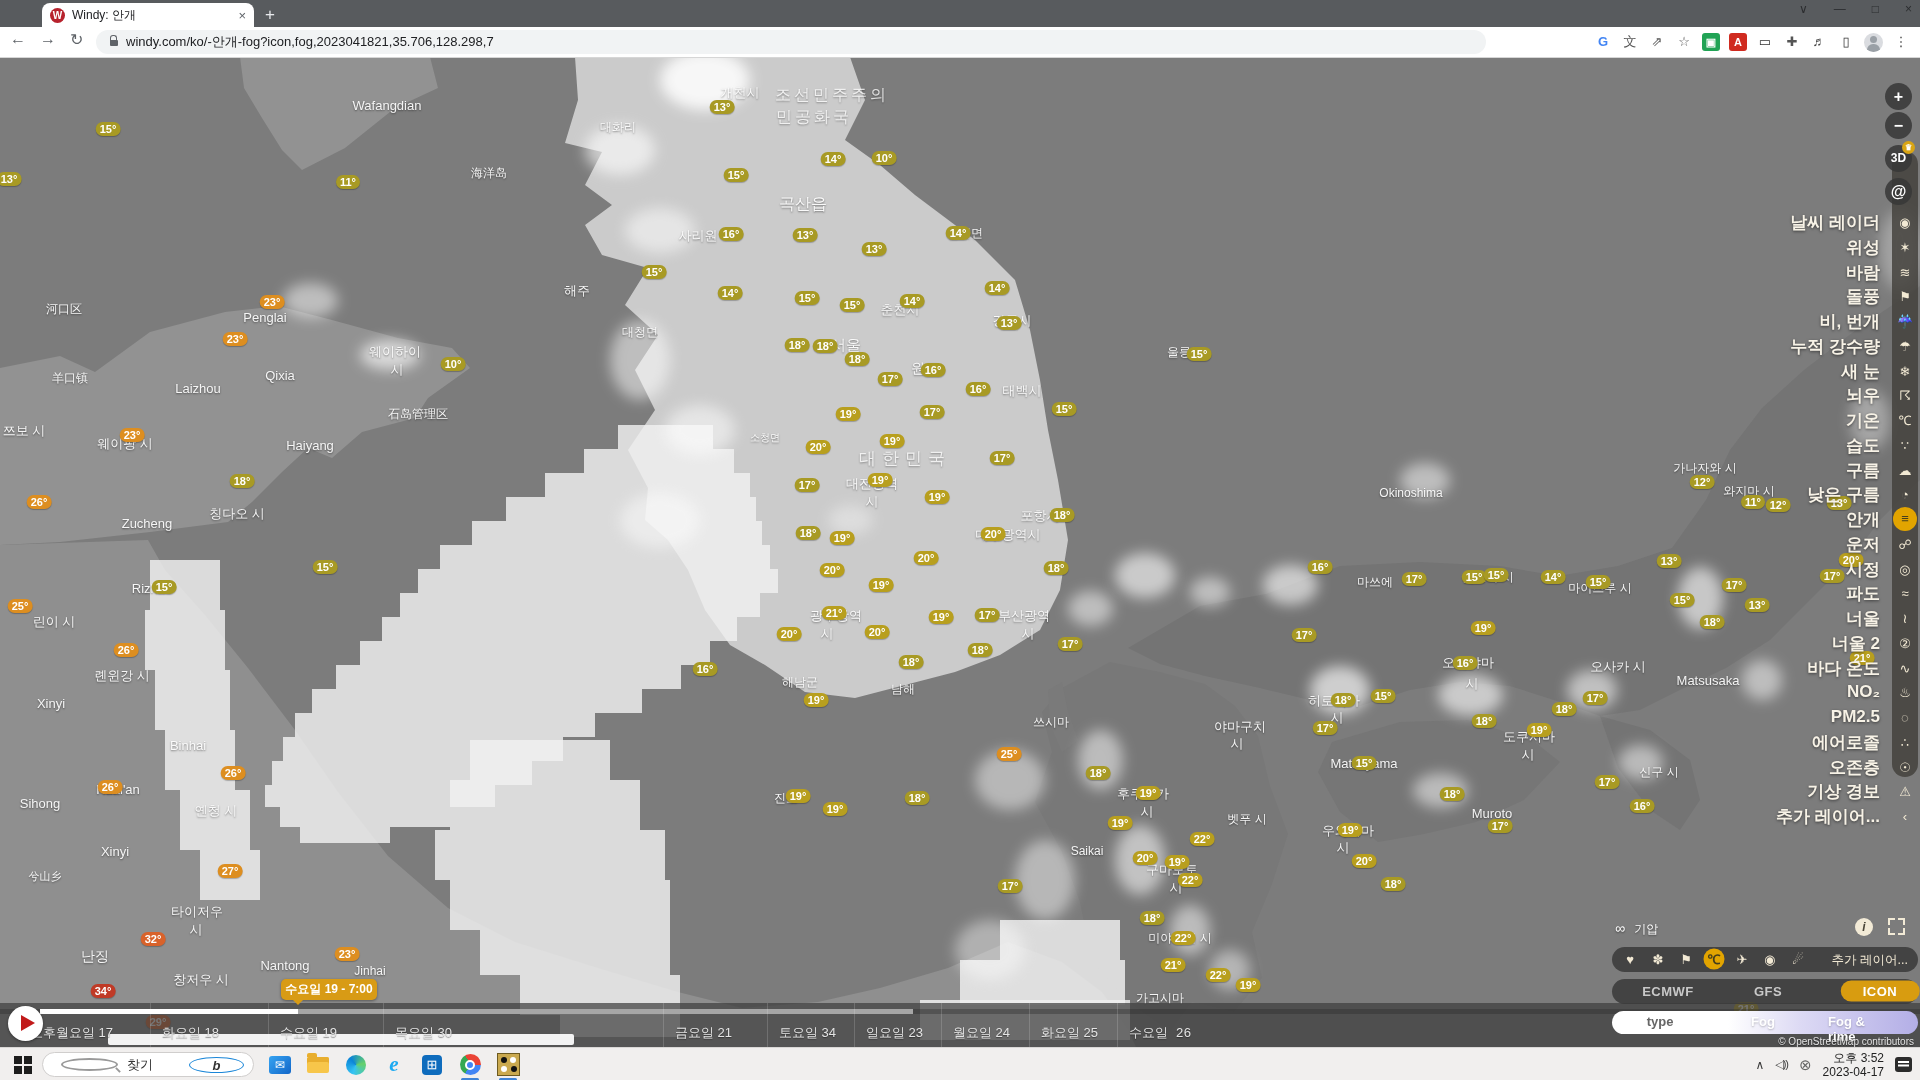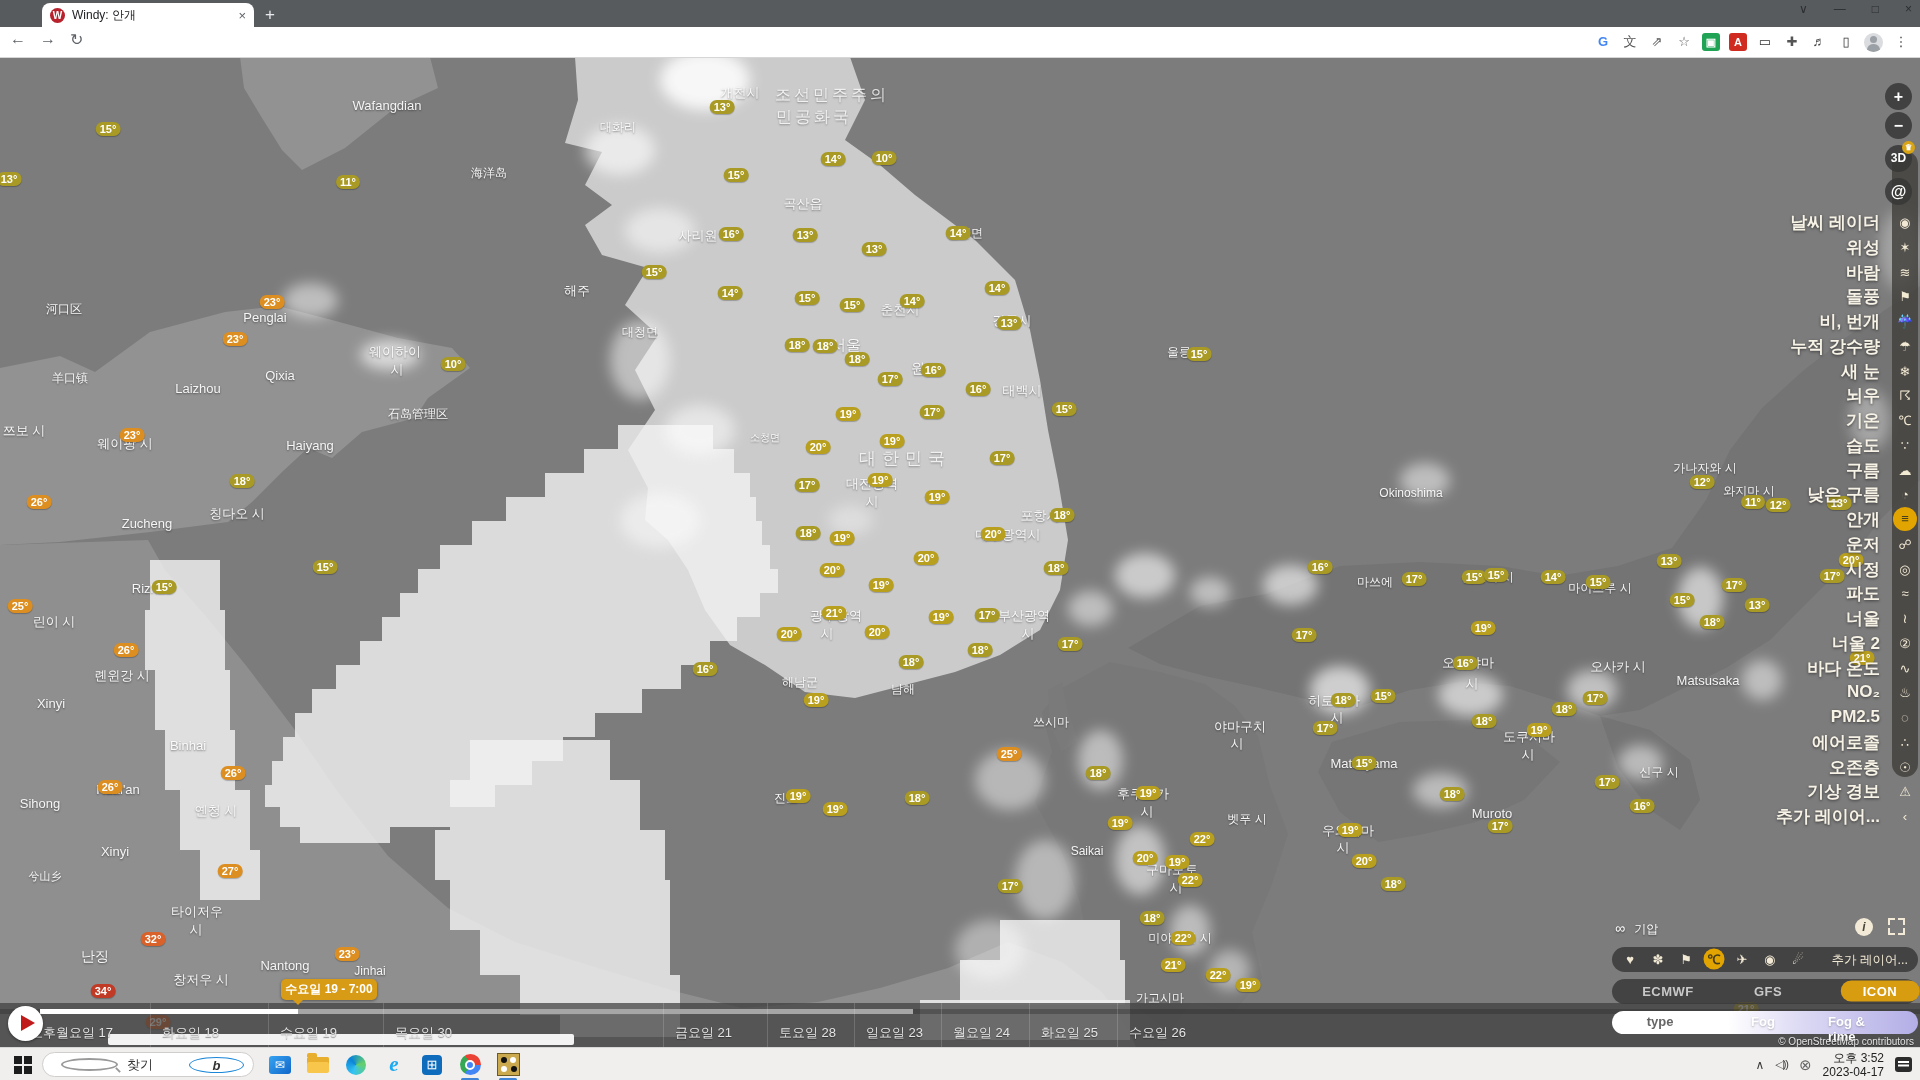--- a/index.html
+++ b/index.html
@@ -131,20 +131,24 @@
         <span>×</span>
       </div>
   </div>
 
   <div id="urlrow">
     <div id="navicons">
         <span>←</span>
         <span>→</span>
         <span>↻</span>
       </div>
+    <div id="urlpill">
+      <span class="lock"></span>
+      <span id="url-text">windy.com/ko/-안개-fog?icon,fog,2023041821,35.706,128.298,7</span>
+    </div>
     <div id="actions">
         <span class="act" style="color: rgb(66, 133, 244); font-weight: bold;">G</span>
         <span class="act" style="color: rgb(85, 85, 85);">文</span>
         <span class="act" style="color: rgb(85, 85, 85);">⇗</span>
         <span class="act" style="color: rgb(85, 85, 85);">☆</span>
         <span class="act" style="color: rgb(255, 255, 255); background: rgb(33, 163, 85); font-weight: bold; font-size: 11px;">▣</span>
         <span class="act" style="color: rgb(255, 255, 255); background: rgb(208, 43, 32); font-weight: bold; font-size: 11px;">A</span>
         <span class="act" style="color: rgb(51, 51, 51);">▭</span>
         <span class="act" style="color: rgb(85, 85, 85);">✚</span>
         <span class="act" style="color: rgb(68, 68, 68);">♬</span>
@@ -227,21 +231,21 @@
       <div class="blob" style="left: 1015px; top: 783px; width: 60px; height: 80px; opacity: 0.45;"></div>
       <div class="blob" style="left: 955px; top: 863px; width: 70px; height: 60px; opacity: 0.4;"></div>
       <div class="blob" style="left: 1850px; top: 333px; width: 40px; height: 60px; opacity: 0.35;"></div>
       <div class="blob" style="left: 1880px; top: 153px; width: 40px; height: 80px; opacity: 0.3;"></div>
       <div class="maplabel" style="left: 740px; top: 36px;">개천시</div>
       <div class="maplabel" style="left: 832px; top: 38px; font-size: 16px; letter-spacing: 3px; opacity: 0.8;">조선민주주의</div>
       <div class="maplabel" style="left: 814px; top: 60px; font-size: 16px; letter-spacing: 3px; opacity: 0.8;">민공화국</div>
       <div class="maplabel" style="left: 618px; top: 70px; font-size: 12px;">대화리</div>
       <div class="maplabel" style="left: 489px; top: 116px; font-size: 12px;">海洋岛</div>
       <div class="maplabel" style="left: 387px; top: 48px;">Wafangdian</div>
-      <div class="maplabel" style="left: 803px; top: 147px; font-size: 13px;">곡산읍</div>
+      <div class="maplabel" style="left: 803px; top: 147px; font-size: 16px;">곡산읍</div>
       <div class="maplabel" style="left: 698px; top: 179px;">사리원</div>
       <div class="maplabel" style="left: 577px; top: 234px;">해주</div>
       <div class="maplabel" style="left: 965px; top: 176px; font-size: 12px;">현내면</div>
       <div class="maplabel" style="left: 640px; top: 275px; font-size: 12px;">대청면</div>
       <div class="maplabel" style="left: 765px; top: 381px; font-size: 10px;">소청면</div>
       <div class="maplabel" style="left: 900px; top: 253px;">춘천시</div>
       <div class="maplabel" style="left: 846px; top: 288px; font-size: 15px;">서울</div>
       <div class="maplabel" style="left: 1012px; top: 264px;">강릉시</div>
       <div class="maplabel" style="left: 925px; top: 312px; font-size: 14px;">원주</div>
       <div class="maplabel" style="left: 1022px; top: 334px;">태백시</div>
@@ -565,29 +569,29 @@
     <div id="days">
         <div class="daylab" style="left: 56px;">월요일 17</div>
         <div class="daylab" style="left: 162px;">화요일 18</div>
         <div class="daydiv" style="left: 150px;"></div>
         <div class="daylab" style="left: 280px;">수요일 19</div>
         <div class="daydiv" style="left: 268px;"></div>
         <div class="daylab" style="left: 395px;">목요일 30</div>
         <div class="daydiv" style="left: 383px;"></div>
         <div class="daylab" style="left: 675px;">금요일 21</div>
         <div class="daydiv" style="left: 663px;"></div>
-        <div class="daylab" style="left: 779px;">토요일 28</div>
+        <div class="daylab" style="left: 779px;">토요일 34</div>
         <div class="daydiv" style="left: 767px;"></div>
         <div class="daylab" style="left: 866px;">일요일 23</div>
         <div class="daydiv" style="left: 854px;"></div>
         <div class="daylab" style="left: 953px;">월요일 24</div>
         <div class="daydiv" style="left: 941px;"></div>
         <div class="daylab" style="left: 1041px;">화요일 25</div>
         <div class="daydiv" style="left: 1029px;"></div>
-        <div class="daylab" style="left: 1129px;">수요일 26</div>
+        <div class="daylab" style="left: 1129px; font-family: Liberation Mono, monospace;">수요일 26</div>
         <div class="daydiv" style="left: 1117px;"></div>
       </div>
     <div class="daylab" style="left:30px;">오후</div>
     <div id="tooltip">수요일 19 - 7:00</div>
     <div id="playbtn">
         <i></i>
       </div>
   </div>
 
   <div id="taskbar">

